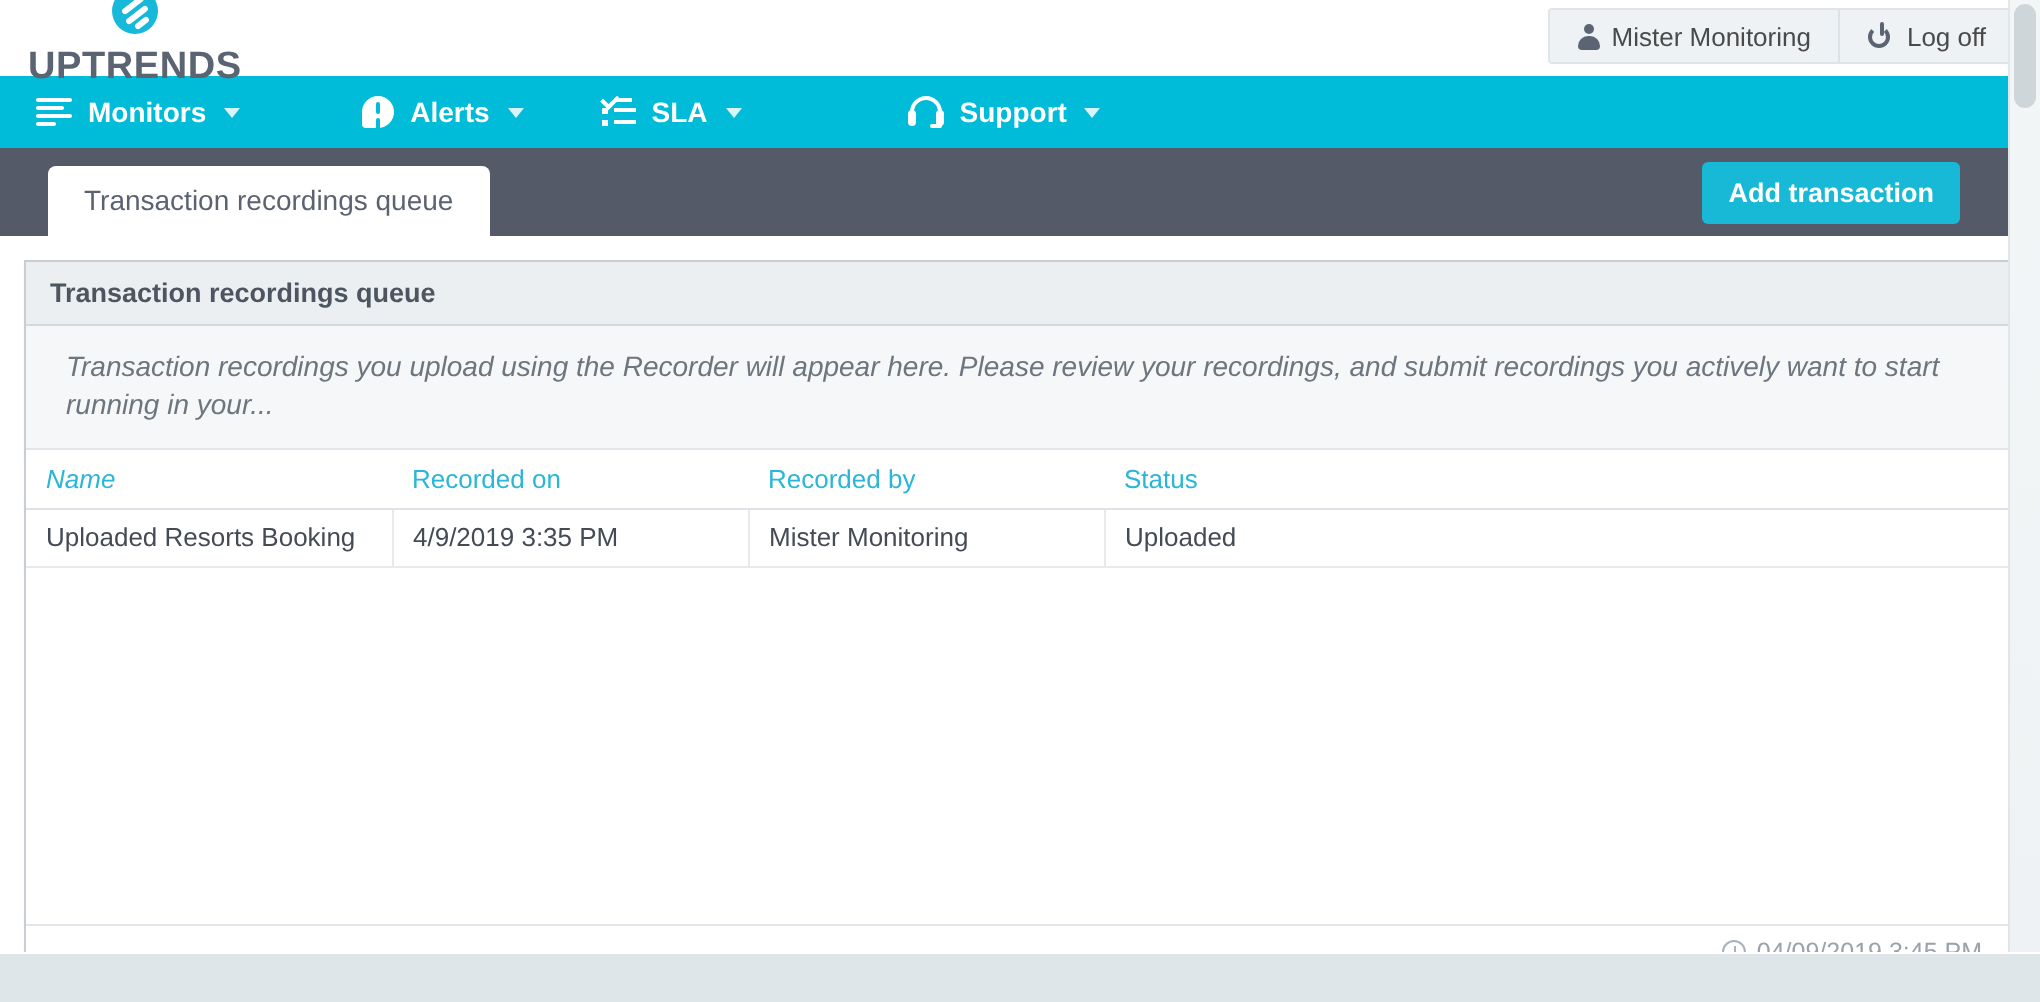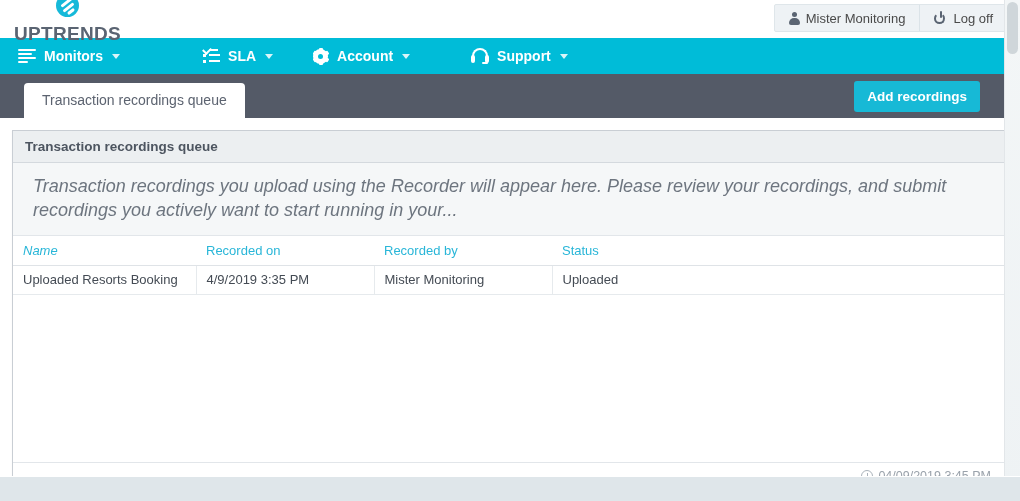--- a/index.html
+++ b/index.html
@@ -269,21 +269,21 @@
     border-bottom: 1px solid #d4d9de;
     padding: 8px 12px;
     font-size: 13.5px;
     font-weight: bold;
     color: #4d5560;
   }
   .panel-note {
     background: #f5f7f8;
     border-bottom: 1px solid #e2e6ea;
     font-style: italic;
-    font-size: 18px;
+    font-size: 14px;
     color: #6d757f;
     padding: 11px 8px 12px 20px;
     line-height: 1.35;
   }
   .tablewrap {
     flex: 1;
     overflow: hidden;
     background: #ffffff;
   }
   table.grid {
@@ -405,72 +405,66 @@
             <span></span>
           </span>
       </span>
       <span>Monitors</span>
       <span class="caret"></span>
     </div>
     <div class="navgap"></div>
 
     <div class="navgap"></div>
 
+    <div class="navitem">
+      <span class="ic">
+        <span class="ico-alert"></span>
+      </span>
+      <span>Alerts</span>
+      <span class="caret"></span>
+    </div>
     <div class="navgap"></div>
 
     <div class="navitem">
       <span class="ic">
         <span class="ico-sla">
           <span class="chk"></span>
             <span class="l l0"></span>
           <span class="d d1"></span>
             <span class="l l1"></span>
           <span class="d d2"></span>
             <span class="l l2"></span>
         </span>
       </span>
       <span>SLA</span>
       <span class="caret"></span>
     </div>
     <div class="navgap"></div>
 
-    <div class="navitem">
-      <span class="ic">
-        <span class="ico-gear">
-          <span class="t"></span>
-            <span class="t t2"></span>
-            <span class="t t3"></span>
-          <span class="ring"></span>
-            <span class="hole"></span>
-        </span>
-      </span>
-      <span>Account</span>
-      <span class="caret"></span>
-    </div>
     <div class="navgap"></div>
 
     <div class="navgap"></div>
 
     <div class="navitem">
       <span class="ic">
         <span class="ico-headset">
           <span class="band"></span>
             <span class="ear l"></span>
             <span class="ear r"></span>
             <span class="mic"></span>
         </span>
       </span>
       <span>Support</span>
       <span class="caret"></span>
     </div>
   </div>
 
   <div class="tabstrip">
     <div class="tab">Transaction recordings queue</div>
-    <button class="addbtn">Add recordings</button>
+    <button class="addbtn">Add transaction</button>
   </div>
 
   <div class="content">
     <div class="panel">
 
       <div class="panel-head">Transaction recordings queue</div>
 
       <div class="panel-note">Transaction recordings you upload using the Recorder will appear here. Please review your recordings, and submit recordings you actively want to start running in your...</div>
 
       <div class="tablewrap">

